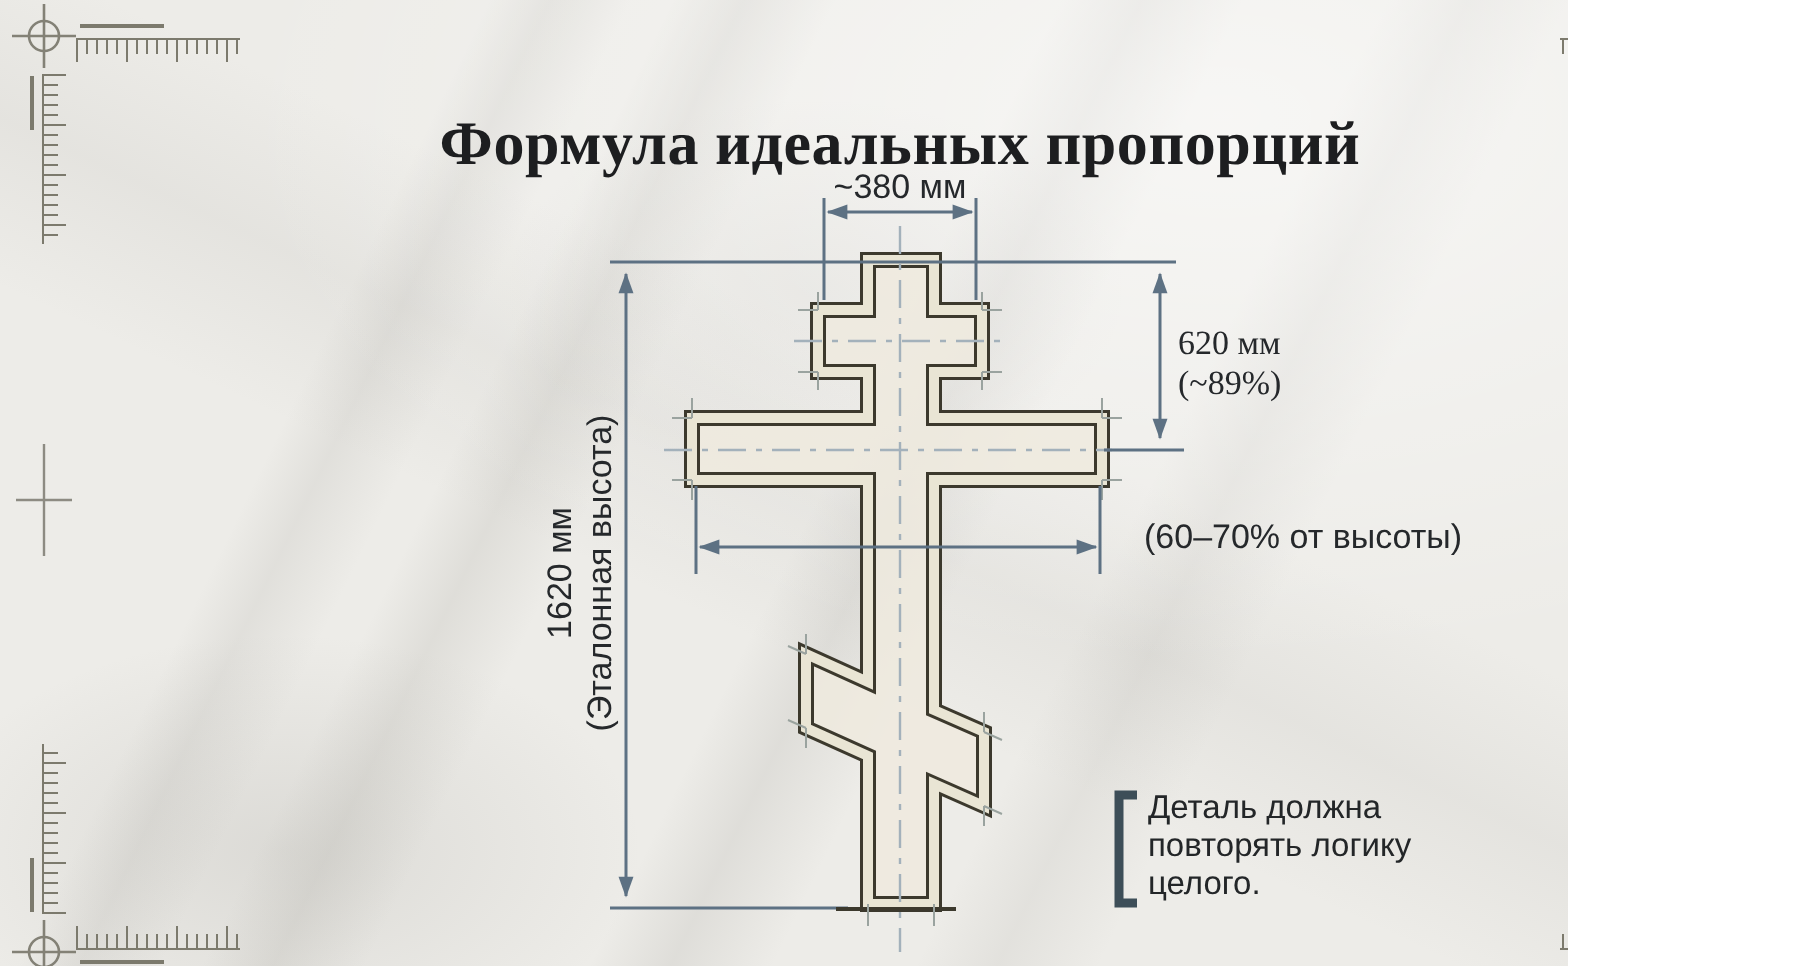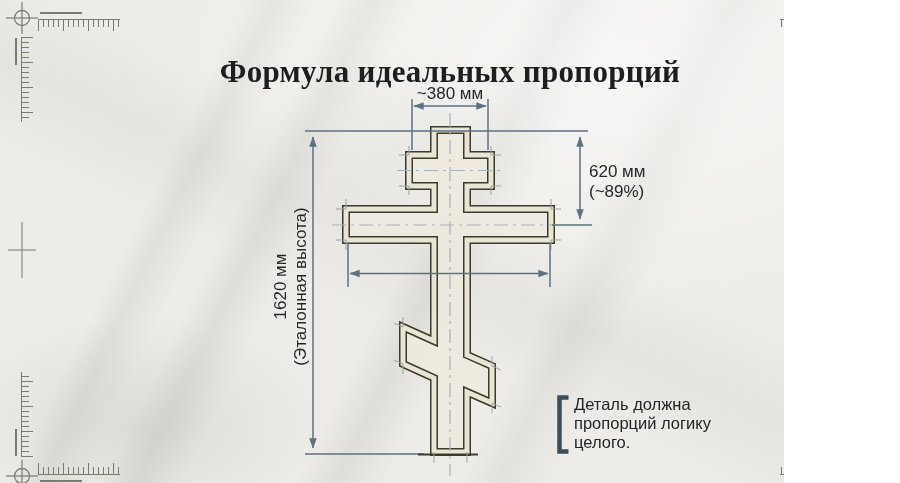--- a/index.html
+++ b/index.html
@@ -17,21 +17,21 @@
       radial-gradient(260px 160px at 52% 30%, rgba(150,148,142,.12), rgba(0,0,0,0) 60%);
   }
   .page-title{
     position:absolute;left:0;top:33px;width:900px;text-align:center;
     font-family:"Liberation Serif","DejaVu Serif",serif;font-weight:700;
     font-size:31px;letter-spacing:.3px;color:#1d1e20;z-index:5;
   }
   .overlay{position:absolute;left:0;top:0;z-index:3;}
   .dim-label{position:absolute;color:#25282b;font-size:17px;line-height:19.5px;z-index:5;}
   .lbl-380{left:380px;top:84px;width:140px;text-align:center;}
-  .lbl-620{left:589px;top:162px;}
+  .lbl-620{left:589px;top:162px;font-family:Liberation Serif, serif;}
   .lbl-1000{left:572px;top:259px;}
   .lbl-1620{left:190px;top:267px;width:200px;text-align:center;transform:rotate(-90deg);}
   .callout-text{position:absolute;left:574px;top:395px;width:150px;color:#232628;
     font-size:16.5px;line-height:19px;z-index:5;}
   
   .corner{position:absolute;width:140px;height:140px;z-index:2;}
   .corner .xhair{position:absolute;left:4px;top:0;}
   .corner .hbar{position:absolute;left:40px;top:12px;width:42px;height:2px;background:#7c7a6d;}
   .corner .h-ruler{position:absolute;left:38px;top:19px;width:82px;height:12px;
     border-top:1.5px solid #7c7a6d;
@@ -163,22 +163,23 @@
   <div class="dim-label lbl-380">
     <div>~380 мм</div>
   </div>
 
   <div class="dim-label lbl-620">
     <div>620 мм</div>
     <div>(~89%)</div>
   </div>
 
   <div class="dim-label lbl-1000">
+    <div>(60–70% от высоты)</div>
   </div>
 
   <div class="dim-label lbl-1620">
     <div>1620 мм</div>
     <div>(Эталонная высота)</div>
   </div>
 
-  <div class="callout-text">Деталь должна пропорций логику целого.</div>
+  <div class="callout-text">Деталь должна повторять логику целого.</div>
 
 </div>
 
 </body></html>

